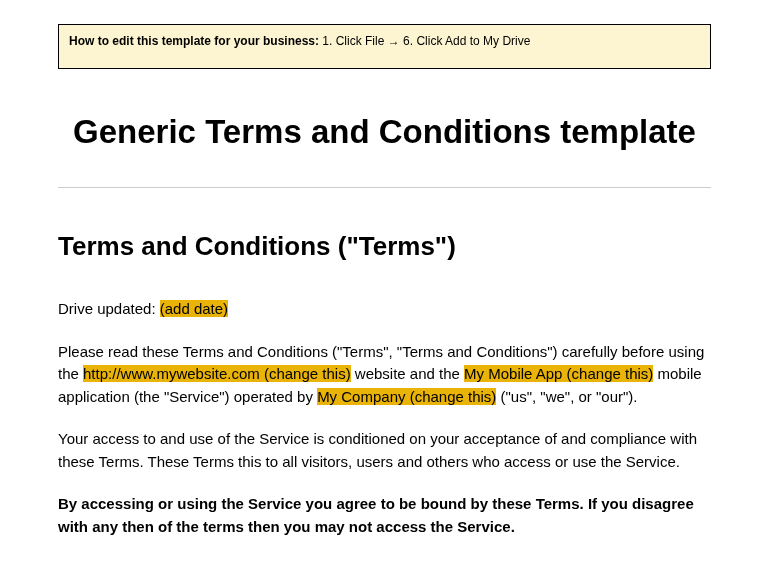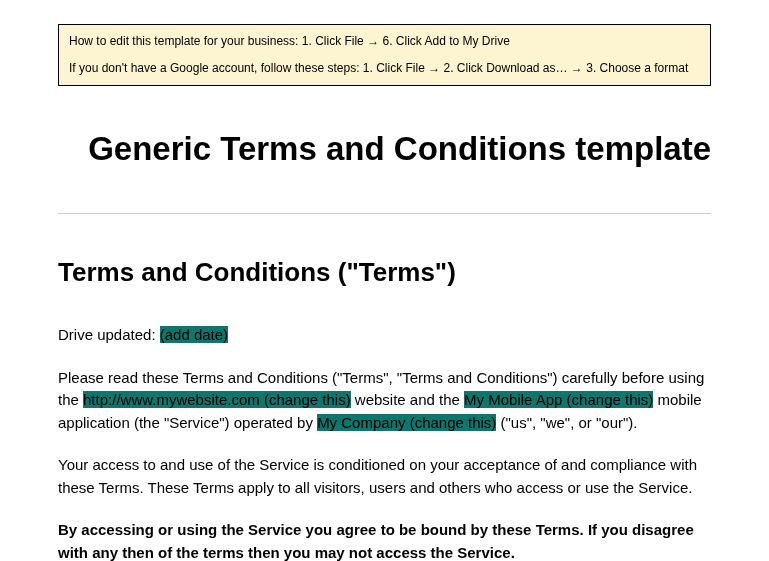--- a/index.html
+++ b/index.html
@@ -12,68 +12,67 @@
     line-height: 1.4;
   }
   .notice-box {
     border: 1px solid #000;
     background: #fdf5d1;
     padding: 8px 10px;
     font-size: 12px;
     margin-bottom: 40px;
   }
   .notice-box .line1 { margin-bottom: 10px; }
-  .notice-box .bold { font-weight: normal; text-align: center; }
+  .notice-box .bold { font-weight: bold; text-align: center; }
   .title {
-    text-align: right;
+    text-align: center;
     font-size: 33px;
     font-weight: bold;
-    margin-bottom: 41px;
+    margin-bottom: 32px;
   }
   hr.rule {
     border: none;
     border-top: 1px solid #ccc;
     margin-bottom: 40px;
   }
   .subtitle {
     font-size: 26px;
     font-weight: bold;
     margin-bottom: 34px;
   }
   .para {
     font-size: 15px;
     margin-bottom: 20px;
     line-height: 1.5;
   }
   .hl {
-    background: #0f766e;
+    background: #eab308;
   }
   .bold-para {
     font-weight: bold;
   }
 </style>
 </head>
 <body>
 
 <div class="notice-box">
   <div class="line1">
     <span class="bold">How to edit this template for your business:</span><span> 1. Click File → 6. Click Add to My Drive</span>
   </div>
-  <div>If you don't have a Google account, follow these steps: 1. Click File → 2. Click Download as… → 3. Choose a format</div>
 </div>
 
 <div class="title">Generic Terms and Conditions template</div>
 
 <hr class="rule">
 
 <div class="subtitle">Terms and Conditions ("Terms")</div>
 
 <div class="para">
   <span>Drive updated: </span><span class="hl">(add date)</span>
 </div>
 
 <div class="para">
   <span>Please read these Terms and Conditions ("Terms", "Terms and Conditions") carefully before using the </span><span class="hl">http://www.mywebsite.com (change this)</span><span> website and the </span><span class="hl">My Mobile App (change this)</span><span> mobile application (the "Service") operated by </span><span class="hl">My Company (change this)</span><span> ("us", "we", or "our").</span>
 </div>
 
-<div class="para">Your access to and use of the Service is conditioned on your acceptance of and compliance with these Terms. These Terms apply to all visitors, users and others who access or use the Service.</div>
+<div class="para">Your access to and use of the Service is conditioned on your acceptance of and compliance with these Terms. These Terms this to all visitors, users and others who access or use the Service.</div>
 
 <div class="para bold-para">By accessing or using the Service you agree to be bound by these Terms. If you disagree with any then of the terms then you may not access the Service.</div>
 
 </body></html>

